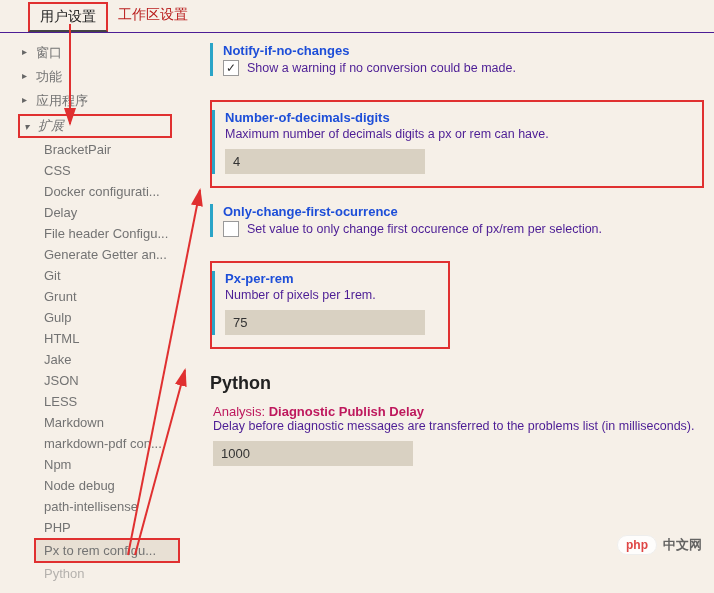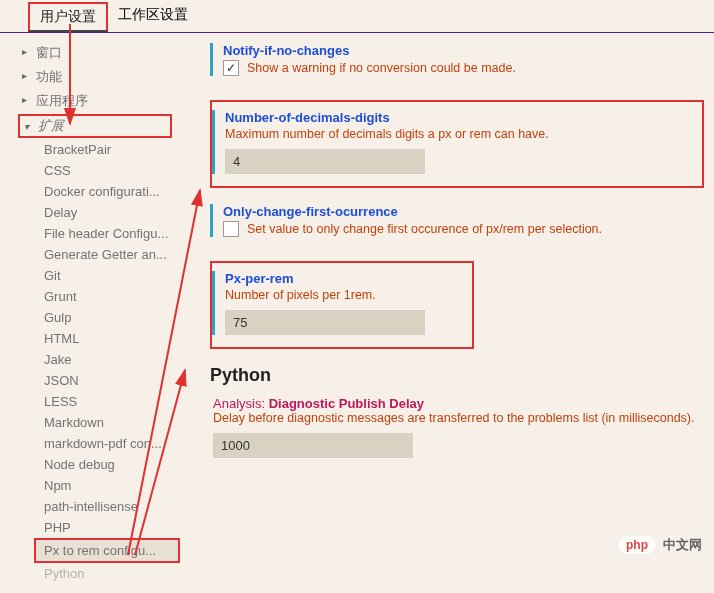--- a/index.html
+++ b/index.html
@@ -13,21 +13,21 @@
     overflow: hidden;
     position: relative;
   }
   .tabs {
     display: flex;
     padding: 2px 0 0 28px;
     border-bottom: 1px solid #4c1d95;
   }
   .tab {
     padding: 4px 10px;
-    color: #000000;
+    color: #b91c1c;
     cursor: pointer;
     font-size: 14px;
   }
   .tab.active {
     color: #222;
     border-bottom: 2px solid #444;
   }
   .highlight-box {
     border: 2px solid #e03030;
   }
@@ -75,21 +75,21 @@
   }
   .setting-block.accent {
     border-left-color: #2aa4c7;
   }
   .setting-title {
     font-weight: 600;
     color: #1d4ed8;
     margin-bottom: 2px;
   }
   .setting-desc {
-    color: #c2410c;
+    color: #4c1d95;
     font-size: 12.5px;
   }
   .setting-input {
     margin-top: 8px;
     background: #d9d1c2;
     border: none;
     padding: 5px 8px;
     width: 200px;
     color: #333;
     font-size: 13px;
@@ -170,22 +170,22 @@
     <div class="tree-item level1">Generate Getter an...</div>
     <div class="tree-item level1">Git</div>
     <div class="tree-item level1">Grunt</div>
     <div class="tree-item level1">Gulp</div>
     <div class="tree-item level1">HTML</div>
     <div class="tree-item level1">Jake</div>
     <div class="tree-item level1">JSON</div>
     <div class="tree-item level1">LESS</div>
     <div class="tree-item level1">Markdown</div>
     <div class="tree-item level1">markdown-pdf con...</div>
+    <div class="tree-item level1">Npm</div>
     <div class="tree-item level1">Node debug</div>
-    <div class="tree-item level1">Npm</div>
     <div class="tree-item level1">path-intellisense</div>
     <div class="tree-item level1">PHP</div>
     <div class="tree-item level1 selected highlight-box" style="margin:0 10px 0 34px;padding-left:8px;">Px to rem configu...</div>
     <div class="tree-item level1" style="opacity:.5">Python</div>
   </div>
 
   <div class="content">
 
     <div class="setting-block accent">
       <div class="setting-title">Notify-if-no-changes</div>
@@ -204,21 +204,21 @@
     </div>
 
     <div class="setting-block accent">
       <div class="setting-title">Only-change-first-ocurrence</div>
       <div class="check-row">
         <span class="checkbox"></span>
         <span class="setting-desc">Set value to only change first occurence of px/rem per selection.</span>
       </div>
     </div>
 
-    <div class="box-around" style="width:264px;margin-bottom:16px;">
+    <div class="box-around" style="width:240px;margin-bottom:24px;">
       <div class="setting-block accent" style="margin-bottom:0">
         <div class="setting-title">Px-per-rem</div>
         <div class="setting-desc">Number of pixels per 1rem.</div>
         <input class="setting-input" value="75" style="">
       </div>
     </div>
 
     <div class="section-head">Python</div>
     <div class="setting-block" style="padding-left:0">
       <div class="analysis-line">

